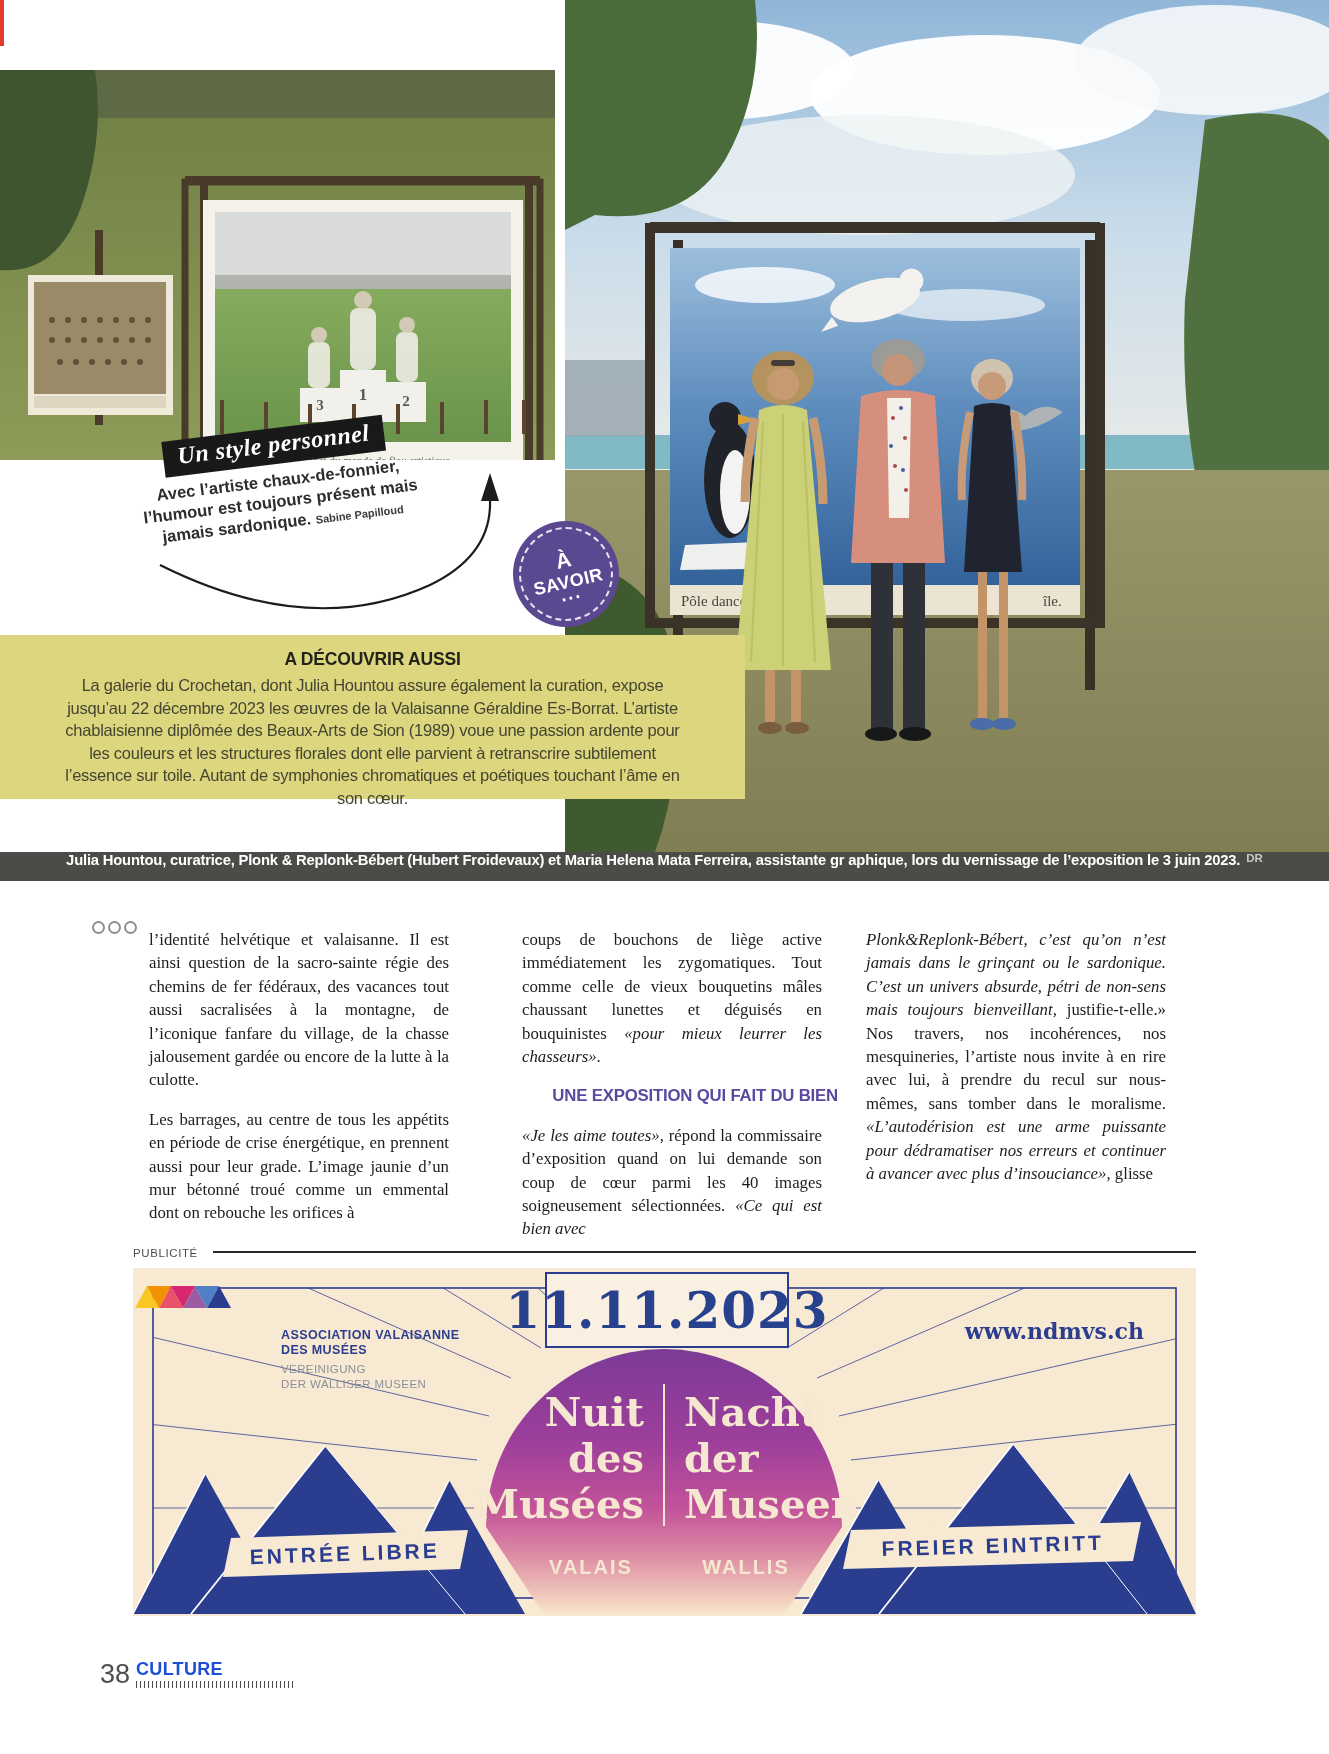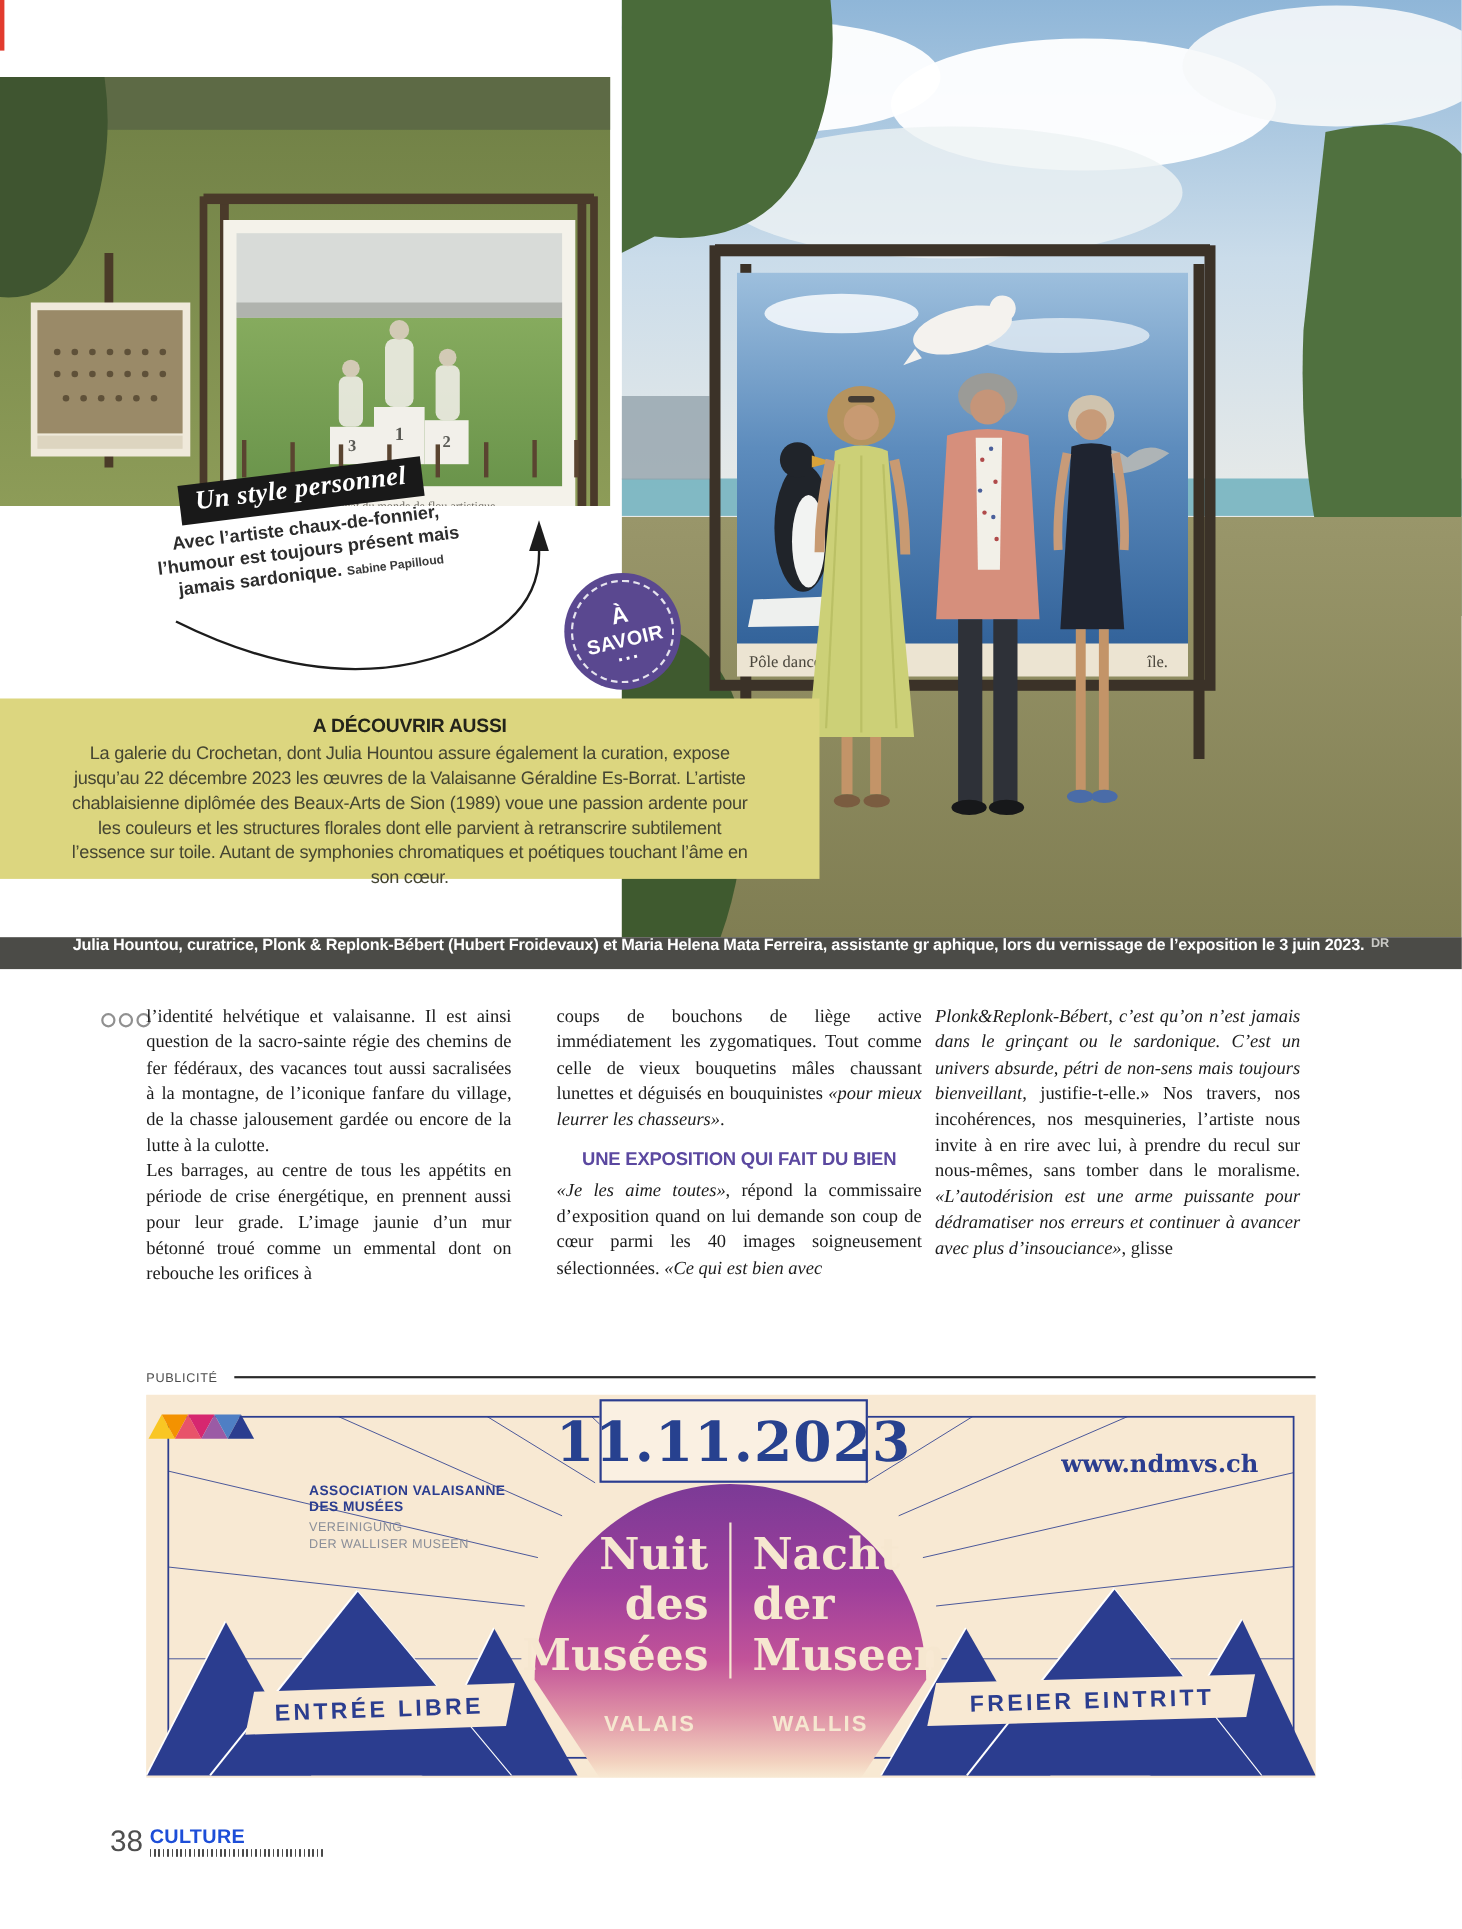--- a/index.html
+++ b/index.html
@@ -44,38 +44,38 @@
   
   .caption-bar{left:0;top:852px;width:1329px;height:29px;background:#4b4b47;
     display:flex;justify-content:center;gap:6px;}
   .caption-bar .cap{color:#fff;font-size:14.8px;font-weight:700;letter-spacing:-.2px;}
   .caption-bar .credit{color:#c9c9c5;font-size:11.5px;font-weight:700;}
 
   
   .col{top:912px;width:332px;font-family:"Liberation Serif",serif;font-size:16.8px;
     line-height:23.4px;color:#1c1c1c;text-align:justify;}
   .col1{left:133px;} .col2{left:506px;} .col3{left:850px;}
-  .col p{margin:0;}
+  .col p{margin:16px;}
   .it{font-style:italic;}
   .subhead{font-family:"Liberation Sans",sans-serif;font-weight:700;color:#5b48a0;
-    font-size:16.8px;letter-spacing:-.2px;margin:13px 0 5px !important;text-align:center;}
+    font-size:16.8px;letter-spacing:-.2px;margin:13px 0 5px !important;text-align:right;}
   .dots{left:92px;top:921px;display:flex;gap:3px;}
   .dots i{width:9px;height:9px;border:2.6px solid #909090;border-radius:50%;background:#fff;}
 
   
   .pub-label{left:133px;top:1247px;font-size:11.5px;letter-spacing:.6px;color:#4d4d4d;}
   .pub-line{left:213px;top:1251px;width:983px;height:0;border-top:2px solid #2b2b2b;}
   .ad{left:133px;top:1268px;width:1063px;height:348px;background:#f8e9d3;}
   .ad svg{position:absolute;left:0;top:0;}
   .ad-date{position:absolute;left:412px;top:4px;width:240px;height:72px;background:#faf0e2;
     border:2px solid #2b3d8f;display:flex;align-items:center;justify-content:center;
     font-family:"DejaVu Serif",serif;font-weight:700;font-size:50px;color:#27418f;letter-spacing:1px;}
   .ad-url{position:absolute;right:52px;top:50px;font-family:"DejaVu Serif",serif;
     font-weight:700;font-size:22px;color:#2b3d8f;}
-  .ad-org{position:absolute;left:148px;top:80px;line-height:15px;}
+  .ad-org{position:absolute;left:148px;top:60px;line-height:15px;}
   .ad-org .b{font-size:12.5px;font-weight:700;color:#2b3d8f;letter-spacing:.4px;}
   .ad-org .g{font-size:11.5px;color:#8b8f99;letter-spacing:.4px;}
   .ad-logo{position:absolute;left:36px;top:55px;}
 
   
   .footer{left:100px;top:1660px;display:flex;align-items:flex-end;gap:6px;}
   .pg-num{font-size:27px;color:#4f4f4f;line-height:1;}
   .pg-sec{display:flex;flex-direction:column;}
   .pg-sec span{font-size:18px;font-weight:700;color:#1d4ed8;letter-spacing:.3px;line-height:1;}
   .barcode{margin-top:3px;width:158px;height:7px;

